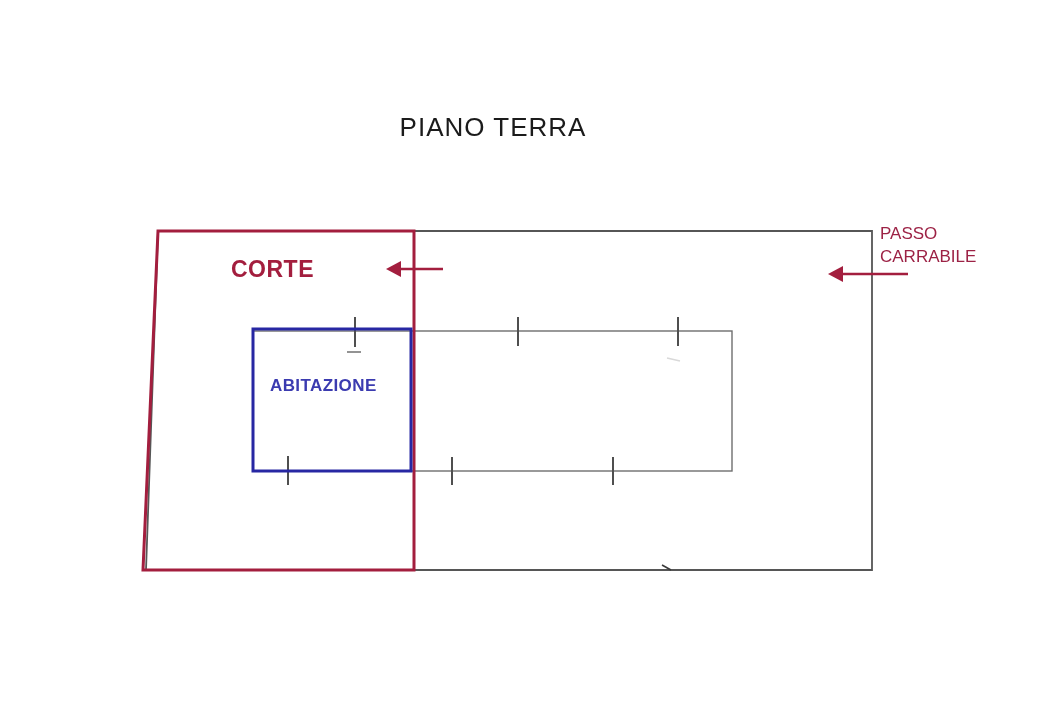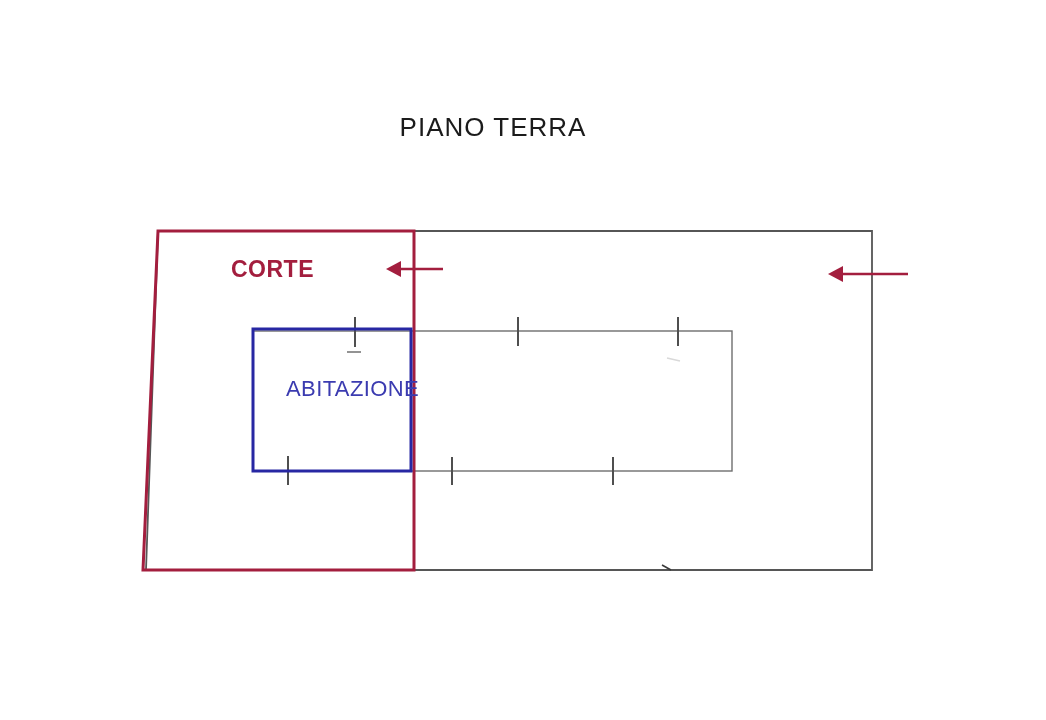--- a/index.html
+++ b/index.html
@@ -38,24 +38,24 @@
   .label-corte {
     left: 189px;
     top: 256px;
     font-size: 23px;
     font-weight: 700;
     letter-spacing: 0.5px;
     color: var(--crimson, #a31e3e);
     margin-left: 42px;
   }
   .label-abitazione {
-    left: 286px;
+    left: 270px;
     top: 376px;
-    font-size: 22px;
-    font-weight: 400;
+    font-size: 17px;
+    font-weight: 700;
     letter-spacing: 0.4px;
     color: var(--blue_text, #3b3bb0);
   }
   .label-passo {
     left: 880px;
     top: 222px;
     width: 100px;
     font-size: 17px;
     font-weight: 400;
     line-height: 23px;
@@ -112,14 +112,15 @@
     <g>
       <line x1="908" y1="274" x2="838" y2="274" class="arrow-shaft"></line>
       <polygon points="828,274 843,266 843,282" class="arrow-head"></polygon>
     </g>
   </svg>
 
   <div class="label label-corte">CORTE</div>
 
   <div class="label label-abitazione">ABITAZIONE</div>
 
+  <div class="label label-passo">PASSO CARRABILE</div>
 
 </div>
 
 </body></html>

